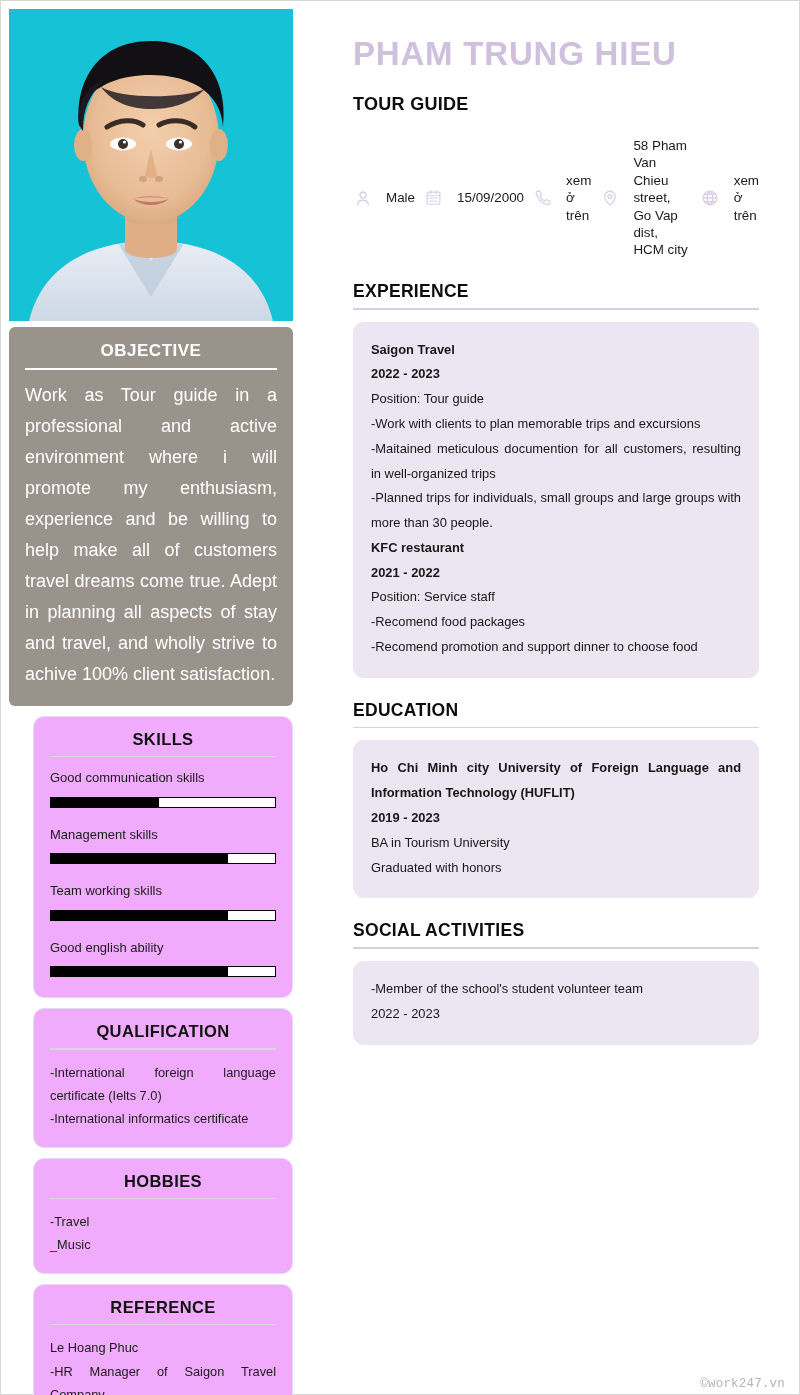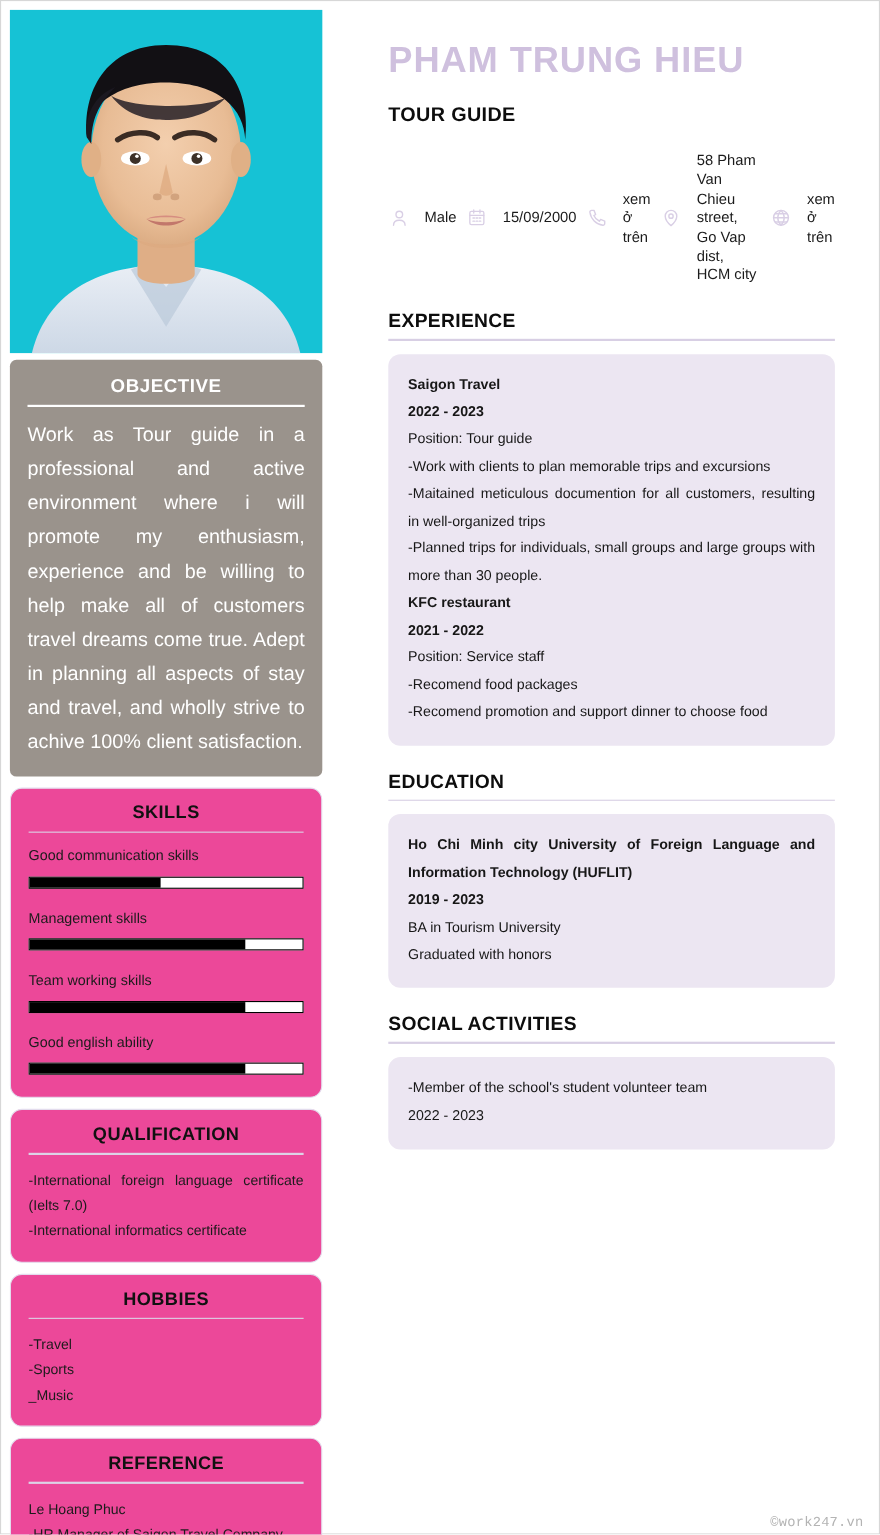--- a/index.html
+++ b/index.html
@@ -66,21 +66,22 @@
     font-size: 18px;
     line-height: 1.72;
     text-align: justify;
   }
 
   
   .side-card {
     border: 1px solid #e3dced;
     border-radius: 11px;
     padding: 13px 16px 16px 16px;
-    background: #ec4899;
+    background: #f0abfc;
+    margin-left: 24px;
   }
   .side-card-title {
     font-size: 16.5px;
     font-weight: bold;
     color: #111111;
     text-align: center;
     letter-spacing: 0.4px;
     padding-bottom: 7px;
   }
   .side-card-rule {
@@ -302,21 +303,20 @@
       <div class="side-card-title">QUALIFICATION</div>
       <div class="side-card-rule"></div>
       <div class="body-text">-International foreign language certificate (Ielts 7.0)</div>
       <div class="body-text left">-International informatics certificate</div>
     </div>
 
     <div class="side-card">
       <div class="side-card-title">HOBBIES</div>
       <div class="side-card-rule"></div>
       <div class="body-text left">-Travel</div>
-      <div class="body-text left">-Sports</div>
       <div class="body-text left">_Music</div>
     </div>
 
     <div class="side-card">
       <div class="side-card-title">REFERENCE</div>
       <div class="side-card-rule"></div>
       <div class="body-text left">Le Hoang Phuc</div>
       <div class="body-text">-HR Manager of Saigon Travel Company</div>
       <div class="body-text left">-Mob: 0916473399</div>
     </div>

